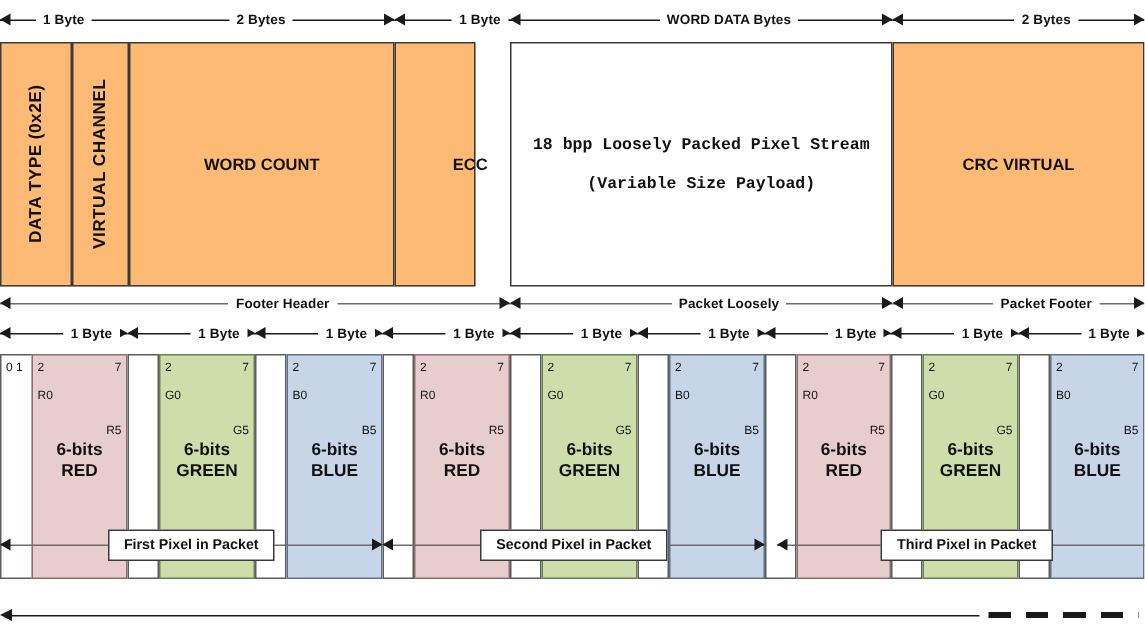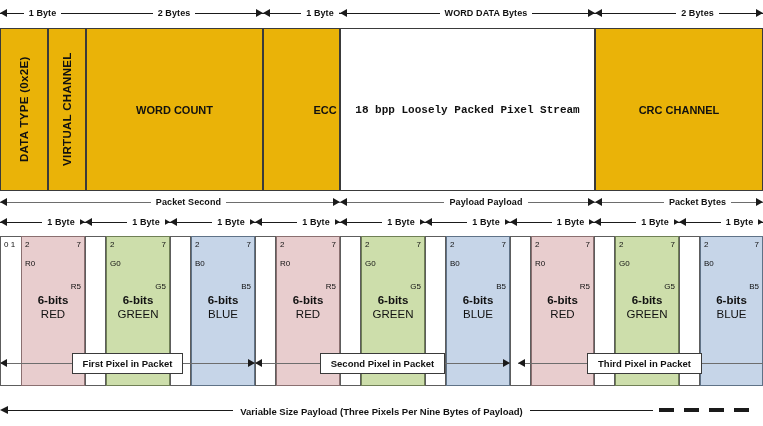--- a/index.html
+++ b/index.html
@@ -72,21 +72,21 @@
   #packet-fields {
     position: absolute;
     left: 0; top: 28px;
     width: 763px; height: 163px;
   }
   .field {
     position: absolute;
     top: 0;
     height: 163px;
     border: 1.3px solid #3a3a3a;
-    background: #eab308;
+    background: #fdba74;
     display: flex;
     align-items: center;
     justify-content: center;
     text-align: center;
     font-size: 11px;
     font-weight: bold;
     box-sizing: border-box;
   }
   .field.white { background: #ffffff; }
   .field.vert {
@@ -138,21 +138,21 @@
   .cell .chan {
     position: absolute;
     left: 0; right: 0;
     top: 56px;
     text-align: center;
     font-size: 11.5px;
     font-weight: bold;
     line-height: 14px;
     color: #111;
   }
-  .cell .chan .l2 { font-weight: normal; }
+  .cell .chan .l2 { font-weight: bold; }
 
   
   #cell-lsb .lsbtxt {
     position: absolute;
     top: 3px; left: 3px;
     font-size: 8px;
     line-height: 10px;
     color: #111;
   }
 
@@ -287,51 +287,52 @@
   <div id="packet-fields">
       <div class="field vert" style="left: 0px; width: 48px;">
         <span>DATA TYPE (0x2E)</span>
       </div>
       <div class="field vert" style="left: 48px; width: 38px;">
         <span>VIRTUAL CHANNEL</span>
       </div>
       <div class="field" style="left: 86px; width: 177px;">
         <span>WORD COUNT</span>
       </div>
-      <div class="field" style="left: 263px; width: 77px; padding-left: 47px;">
+      <div class="field" style="left: 263px; width: 54px; padding-left: 47px;">
         <span>ECC</span>
       </div>
       <div class="field white" style="left: 340px; width: 255px; font-family: Liberation Mono, monospace;">
         <div class="two-line">
           <div>18 bpp Loosely Packed Pixel Stream</div>
+          <div>(Variable Size Payload)</div>
         </div>
       </div>
       <div class="field" style="left: 595px; width: 168px;">
-        <span>CRC CHANNEL</span>
+        <span>CRC VIRTUAL</span>
       </div>
     </div>
 
   <div class="dimrow grey" id="scale-regions" style="top:191px;">
       <div class="dimseg" style="left: 0px; width: 340px;">
         <div class="bar"></div>
         <div class="ah l"></div>
         <div class="ah r"></div>
-        <div class="lbl">Packet Second</div>
+        <div class="lbl">Footer Header</div>
       </div>
       <div class="dimseg" style="left: 340px; width: 255px;">
         <div class="bar"></div>
         <div class="ah l"></div>
         <div class="ah r"></div>
-        <div class="lbl">Payload Payload</div>
+        <div class="lbl">Packet Loosely</div>
       </div>
       <div class="dimseg" style="left: 595px; width: 168px;">
         <div class="bar"></div>
         <div class="ah l"></div>
         <div class="ah r"></div>
-        <div class="lbl">Packet Bytes</div>
+        <div class="lbl">Packet Footer</div>
       </div>
     </div>
 
   <div class="dimrow" id="scale-bytes" style="top:211px;">
       <div class="dimseg" style="left: 0px; width: 85px;">
         <div class="bar"></div>
         <div class="ah l"></div>
         <div class="ah r"></div>
         <div class="lbl">1 Byte</div>
       </div>
@@ -507,18 +508,15 @@
         <div class="ah l"></div>
         <div class="ah r"></div>
         <div class="plabel">Third Pixel in Packet</div>
       </div>
     </div>
 
   <div id="bottom-span">
     <div class="ah-l"></div>
     <div class="bar"></div>
     <div class="dashes"></div>
-    <div class="btxt">
-      <span>Variable Size Payload (Three Pixels Per Nine Bytes of Payload)</span>
-    </div>
   </div>
 
 </div>
 
 </body></html>

